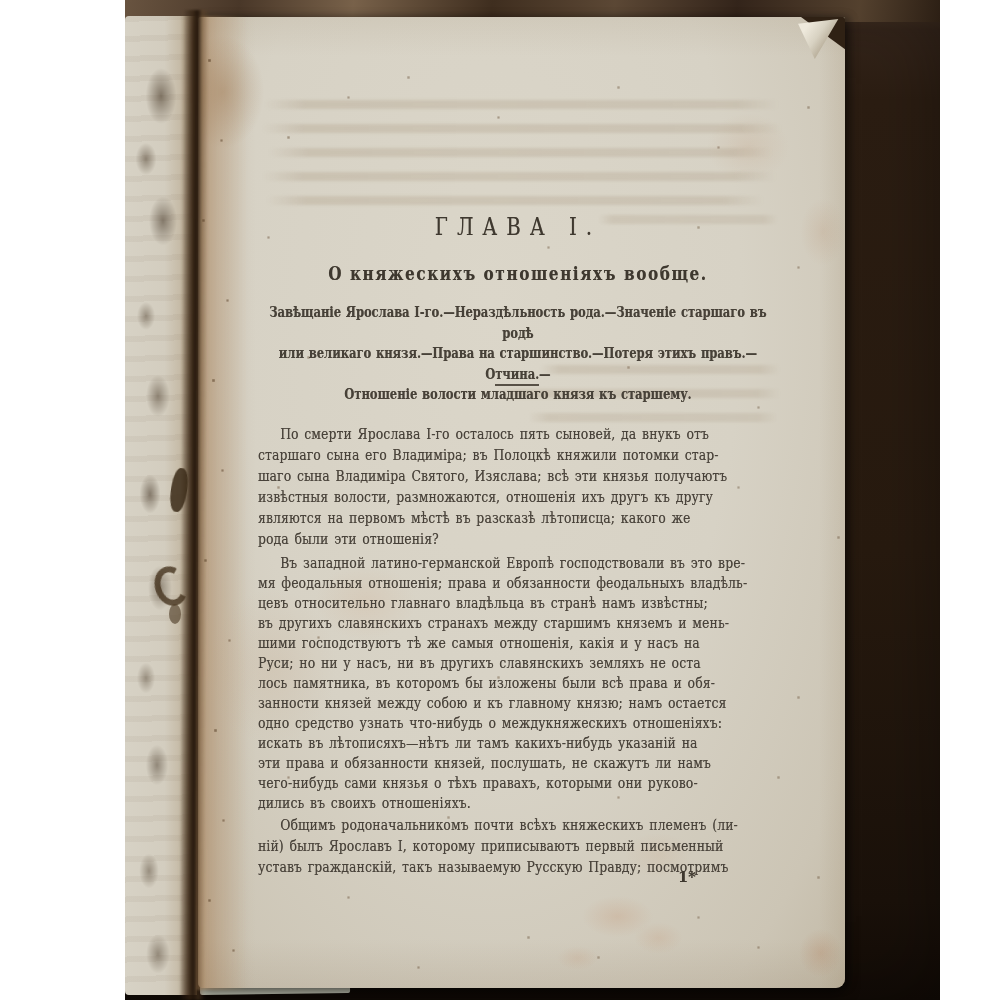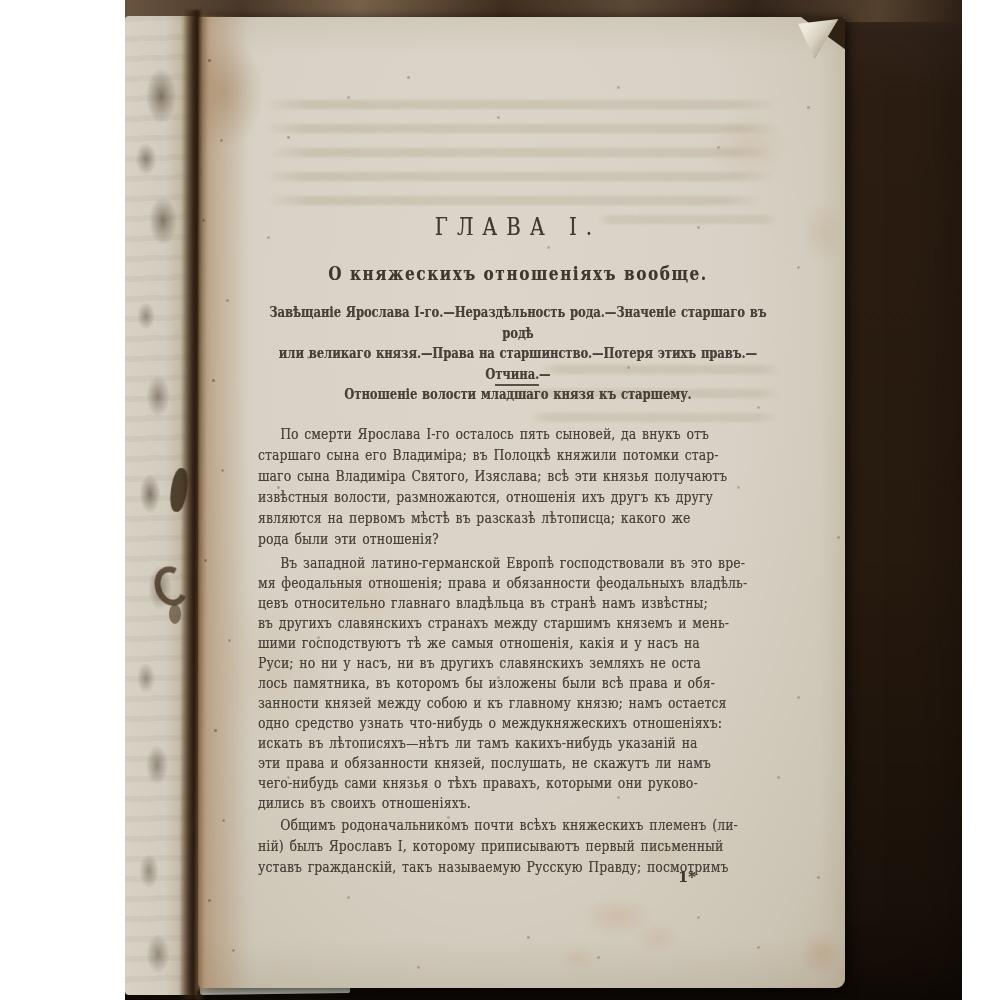--- a/index.html
+++ b/index.html
@@ -8,21 +8,21 @@
     --table-dark:#271a0f;
     --table-light:#5a4733;
     --stain:#b08967;
   }
   html,body{margin:0;padding:0;background:#ffffff;}
   .canvas{position:relative;width:1000px;height:1000px;background:#ffffff;overflow:hidden;
           font-family:"DejaVu Serif","Liberation Serif",serif;}
   
   .photo{position:absolute;left:125px;top:0;width:815px;height:1000px;overflow:hidden;
          background:linear-gradient(180deg,#4a3726 0%,#33241a 3%,#2b1d12 10%,#271a0f 55%,#1a110a 90%,#120b06 100%);
-         box-shadow:inset 0 0 70px rgba(0,0,0,.35);padding-left:22px;}
+         box-shadow:inset 0 0 70px rgba(0,0,0,.35);}
   .table-top{position:absolute;left:0;top:0;width:100%;height:22px;
          background:linear-gradient(95deg,#6b5642 0%,#4a3829 14%,#7b644c 28%,#3f2e1f 45%,#5d4936 60%,#33241a 75%,#55422f 90%,#2c1f14 100%);
          opacity:.95;}
   
   .under-sliver{position:absolute;left:75px;top:978px;width:150px;height:16px;background:#c9cbba;
          transform:rotate(-0.8deg);border-radius:2px;}
   
   .left-page{position:absolute;left:0;top:16px;width:72px;height:979px;
          background:
            repeating-linear-gradient(178deg,rgba(120,100,80,.07) 0 6px,rgba(0,0,0,0) 6px 20px),

